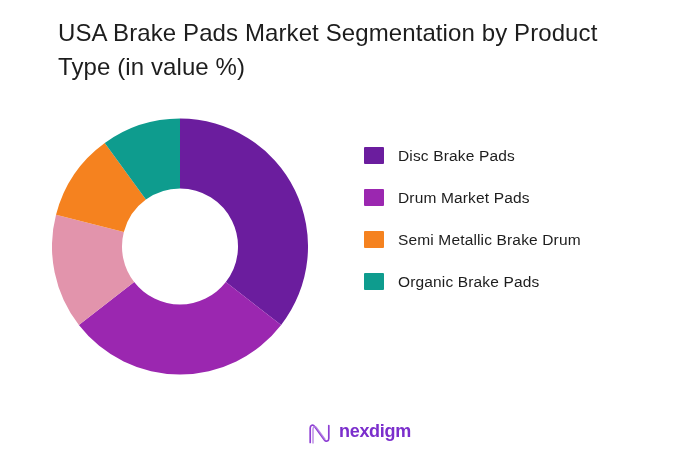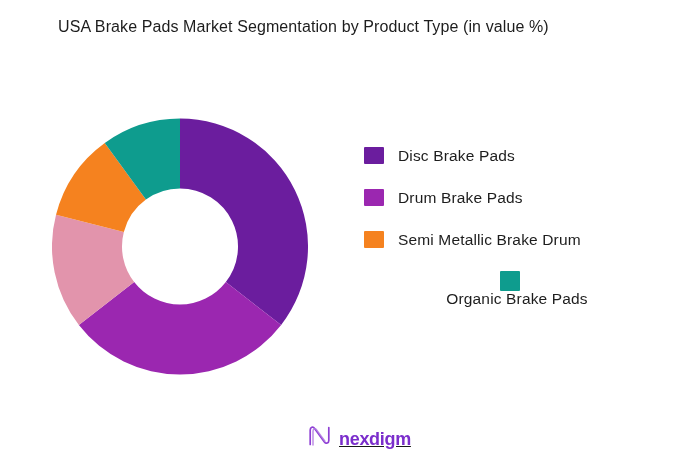--- a/index.html
+++ b/index.html
@@ -15,21 +15,21 @@
     position: relative;
     overflow: hidden;
     color: #1a1a1a;
   }
 
   #chart-title {
     position: absolute;
     left: 58px;
     top: 16px;
     width: 560px;
-    font-size: 16px;
+    font-size: 24px;
     line-height: 1.42;
     font-weight: 400;
     color: #1d1d1d;
     letter-spacing: 0.1px;
   }
 
   #donut-wrap {
     position: absolute;
     left: 52px;
     top: 118px;
@@ -50,21 +50,20 @@
   }
   .legend-row {
     display: flex;
     align-items: center;
     height: 21px;
     margin-bottom: 21px;
     padding-left: 48px;
   }
   .legend-row:last-child {
     margin-bottom: 0;
-    flex-direction: column;
   }
   .legend-swatch {
     width: 20px;
     height: 17px;
     flex: 0 0 20px;
     border-radius: 1px;
   }
   .legend-label {
     margin-left: 14px;
     font-size: 15.5px;
@@ -72,23 +71,22 @@
     color: #1d1d1d;
     white-space: nowrap;
     letter-spacing: 0.15px;
   }
 
   #brand-logo {
     position: absolute;
     left: 307px;
     top: 422px;
     display: flex;
-    align-items: flex-end;
+    align-items: flex-start;
     height: 26px;
-    text-decoration: underline;
   }
   #brand-mark {
     display: block;
     width: 25px;
     height: 24px;
   }
   #brand-text {
     margin-left: 7px;
     font-size: 18px;
     font-weight: 700;
@@ -112,21 +110,21 @@
     </svg>
 </div>
 
 <div id="legend">
     <div class="legend-row">
       <span class="legend-swatch" style="background: rgb(107, 29, 158);"></span>
       <span class="legend-label">Disc Brake Pads</span>
     </div>
     <div class="legend-row">
       <span class="legend-swatch" style="background: rgb(155, 39, 176);"></span>
-      <span class="legend-label">Drum Brake Pads</span>
+      <span class="legend-label">Drum Market Pads</span>
     </div>
     <div class="legend-row">
       <span class="legend-swatch" style="background: rgb(245, 130, 31);"></span>
       <span class="legend-label">Semi Metallic Brake Drum</span>
     </div>
     <div class="legend-row">
       <span class="legend-swatch" style="background: rgb(14, 156, 142);"></span>
       <span class="legend-label">Organic Brake Pads</span>
     </div>
   </div>

